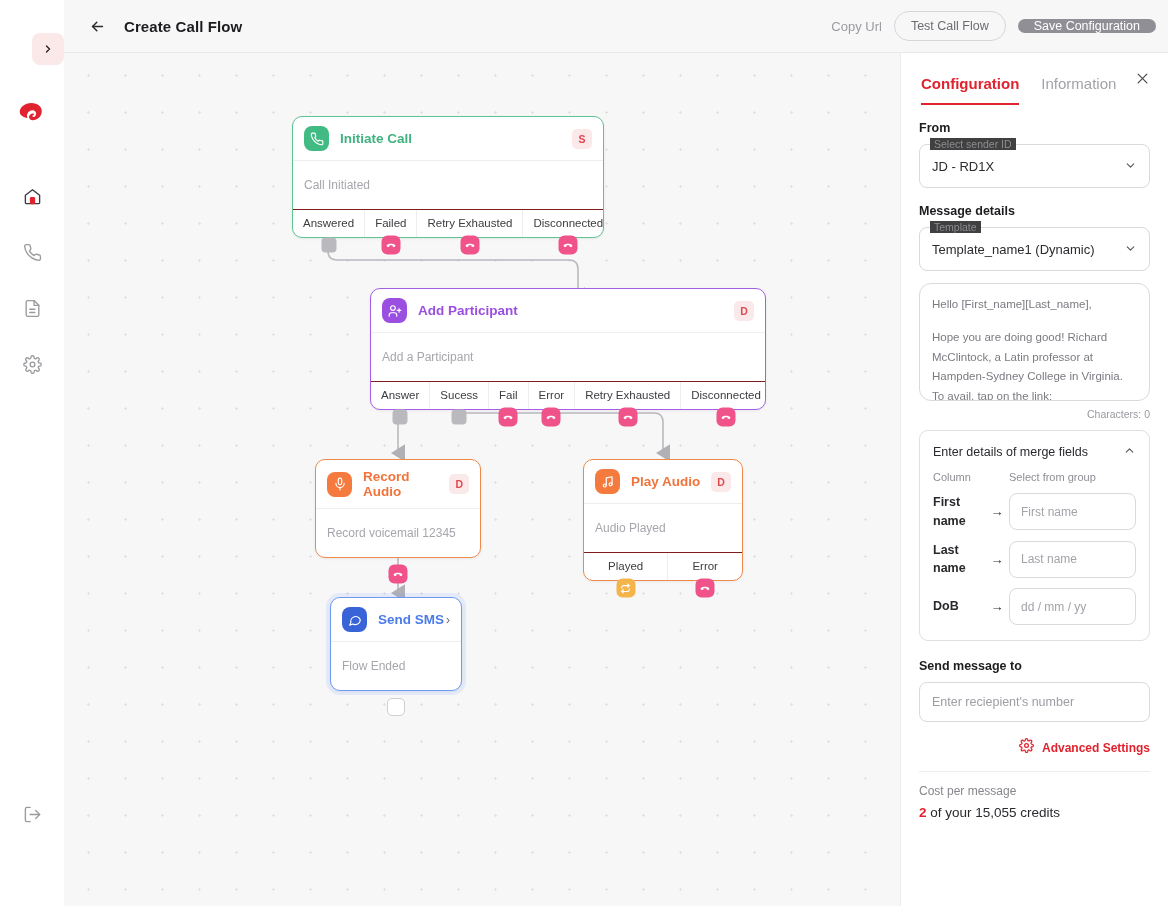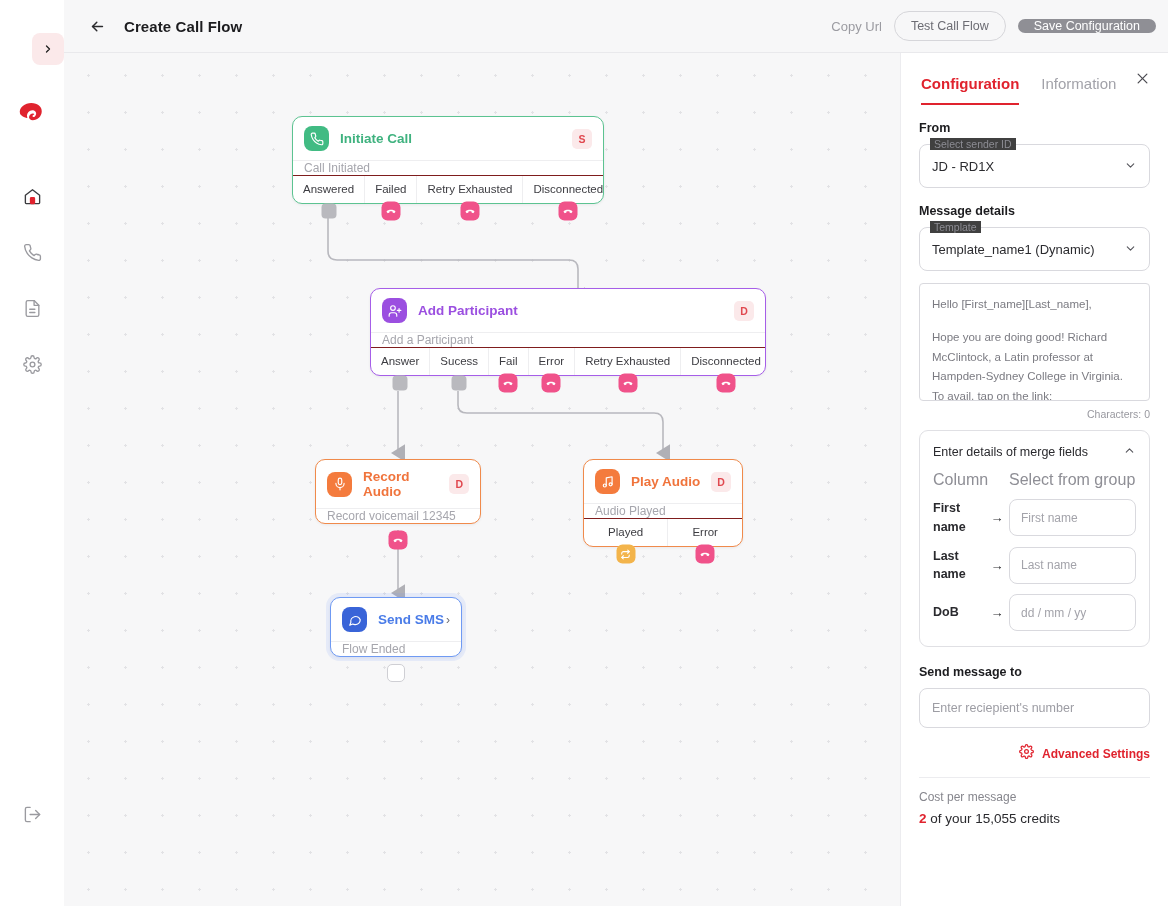--- a/index.html
+++ b/index.html
@@ -87,21 +87,21 @@
     color: #fff; flex: 0 0 auto;
   }
   .node-title { margin-left: 11px; font-size: 13.5px; font-weight: 700; }
   .node-badge {
     margin-left: auto; width: 20px; height: 20px; border-radius: 5px;
     background: #fbe9ea; color: #e0484f; font-size: 10.5px; font-weight: 700;
     display: flex; align-items: center; justify-content: center;
   }
   .node-chev { margin-left:auto; color:#6c6c73; font-size: 12px; }
   .node-sub {
-    border-top: 1px solid #eeeef0; padding: 0 11px;
+    border-top: 1px solid #eeeef0; padding: 17px 11px;
     font-size: 12px; color: #a6a6ad;
   }
   .node-ports { display: flex; border-top: 1px solid #7f1d1d; }
   .port {
     position: relative; flex: 1 1 auto;
     padding: 7px 10px 8px; text-align: center;
     font-size: 11.5px; color: #3c3c41; white-space: nowrap;
     border-left: 1px solid #eeeef0;
   }
   .port:first-child { border-left: none; }
@@ -154,30 +154,30 @@
     position: relative; height: 44px; border: 1px solid #d9d9de; border-radius: 8px;
     display: flex; align-items: center; padding: 0 12px;
   }
   .field-label {
     position: absolute; top: -7px; left: 10px; background: #404040; padding: 0 4px;
     font-size: 10.5px; color: #8c8c93;
   }
   .field-val { font-size: 13px; color: #2b2b2f; }
   .field-chev { margin-left: auto; color: #55555b; font-size: 11px; }
   .msgbox {
-    border: 1px solid #d9d9de; border-radius: 4px;
+    border: 1px solid #d9d9de; border-radius: 12px;
     padding: 11px 12px; height: 118px; overflow: hidden;
     font-size: 11.5px; line-height: 1.72; color: #7b7b82;
   }
   .charcount { text-align: right; font-size: 10.5px; color: #98989f; margin-top: 7px; }
   .merge-card { border: 1px solid #e0e0e4; border-radius: 9px; margin-top: 10px; padding: 13px 13px 15px; }
   .merge-head { display: flex; align-items: center; }
   .merge-head-t { font-size: 12.5px; color: #2a2a2e; }
   .merge-head-c { margin-left: auto; color: #55555b; font-size: 11px; }
-  .merge-cols { display: flex; margin-top: 12px; font-size: 16px; color: #8e8e95; }
+  .merge-cols { display: flex; margin-top: 12px; font-size: 11px; color: #8e8e95; }
   .merge-cols .c1 { width: 76px; }
   .merge-row { display: flex; align-items: center; margin-top: 10px; }
   .merge-name { width: 52px; font-size: 12.5px; font-weight: 700; color: #2a2a2e; line-height: 1.5; }
   .merge-arrow { width: 24px; text-align: center; color: #2a2a2e; font-size: 13px; }
   .merge-input {
     flex: 1 1 auto; height: 37px; border: 1px solid #d9d9de; border-radius: 8px;
     display: flex; align-items: center; padding: 0 11px; font-size: 12px; color: #a3a3aa;
   }
   .recip {
     height: 40px; border: 1px solid #d9d9de; border-radius: 8px;

